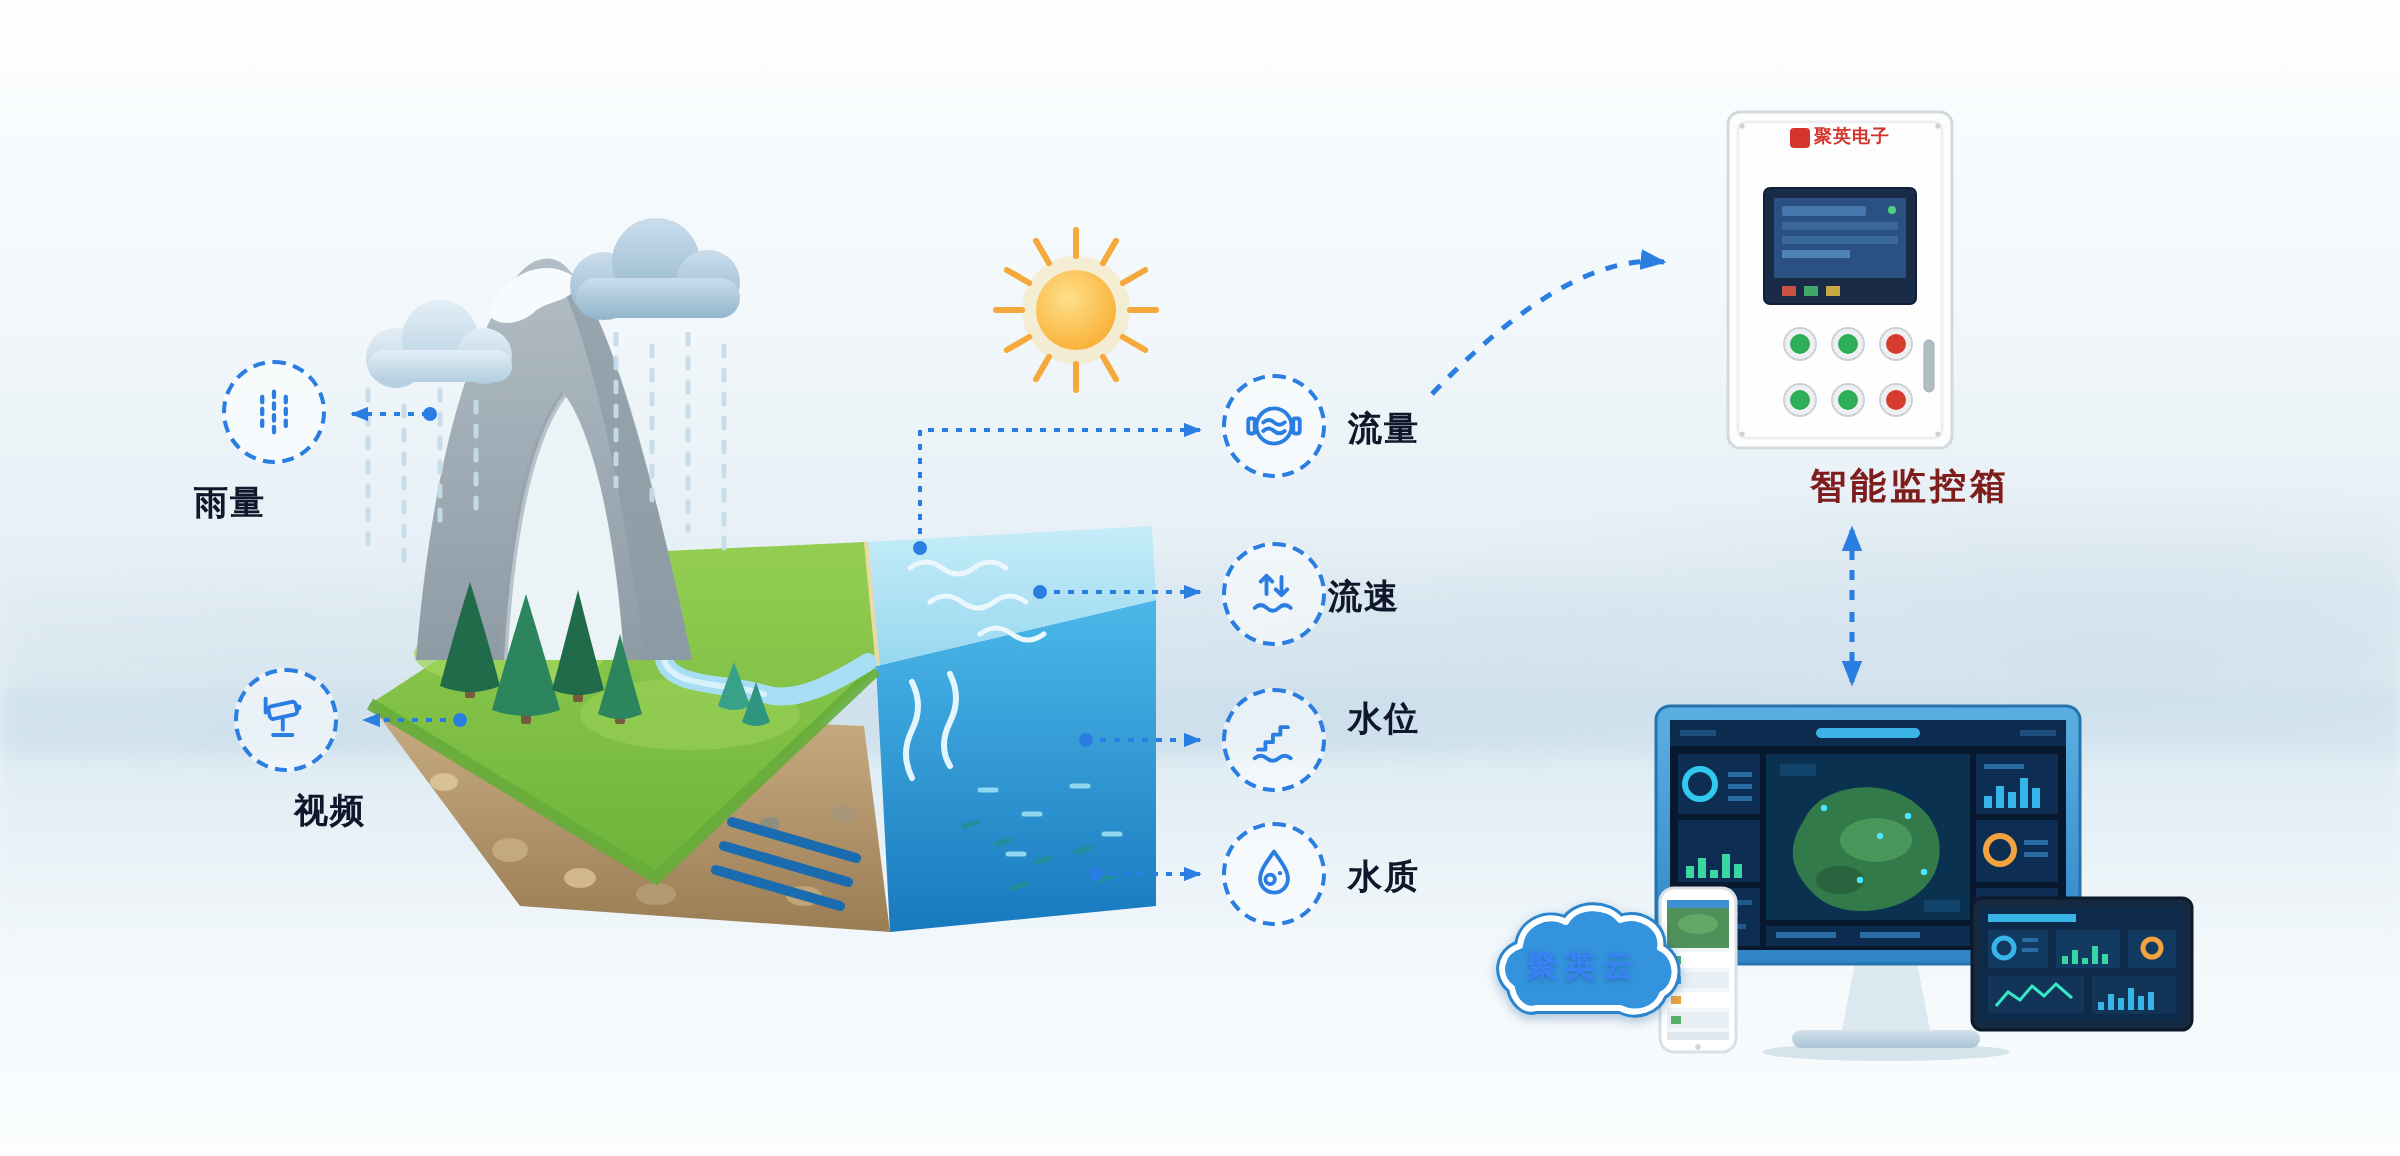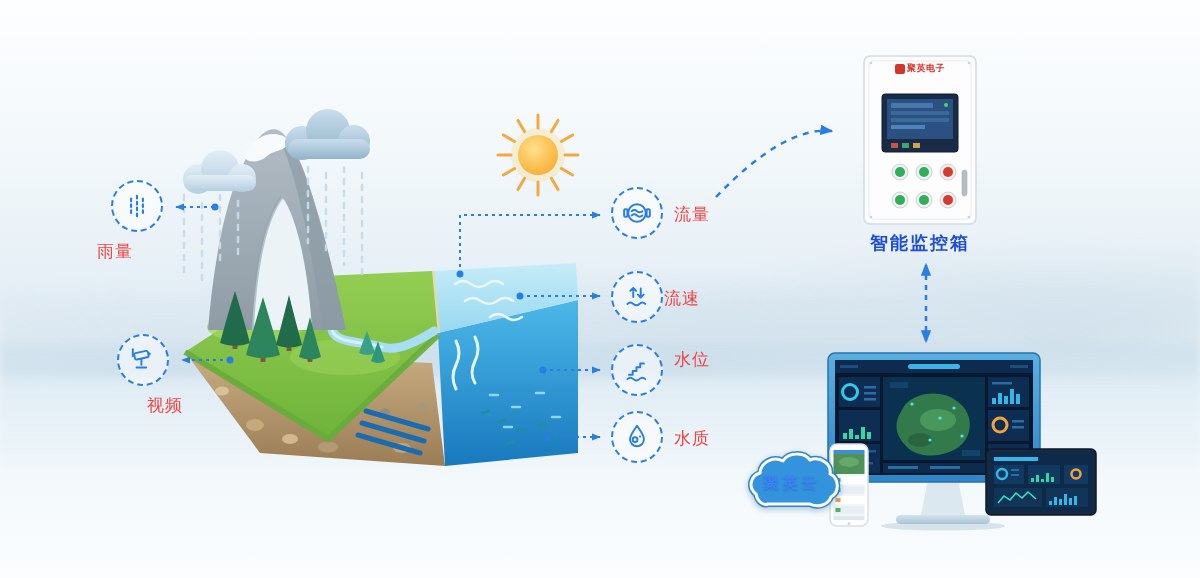--- a/index.html
+++ b/index.html
@@ -12,22 +12,22 @@
   .bg-hills{left:0;right:0;top:238px;height:140px;filter:blur(5px);
     background:
       radial-gradient(55% 100% at 14% 100%, rgba(168,197,216,.38), rgba(168,197,216,0) 70%),
       radial-gradient(45% 100% at 52% 90%, rgba(150,185,206,.30), rgba(150,185,206,0) 70%),
       radial-gradient(50% 100% at 88% 70%, rgba(160,191,211,.30), rgba(160,191,211,0) 72%);}
   .bg-water{left:0;right:0;top:345px;height:130px;filter:blur(3px);
     background:linear-gradient(180deg, rgba(198,221,235,.40), rgba(233,242,248,0));}
   .badge-circle{width:52px;height:52px;border:2px dashed #2a7de1;border-radius:50%;
     box-sizing:border-box;display:flex;align-items:center;justify-content:center;
     background:rgba(255,255,255,.55);}
-  .lbl{color:#ef4444;font-size:17px;font-weight:400;letter-spacing:1px;}
-  .caption{color:#1d4ed8;font-size:18px;font-weight:700;letter-spacing:2px;text-align:center;}
+  .lbl{color:#0f172a;font-size:17px;font-weight:700;letter-spacing:1px;}
+  .caption{color:#7f1d1d;font-size:18px;font-weight:700;letter-spacing:2px;text-align:right;}
   .brand{color:#d4342c;font-size:9px;font-weight:700;letter-spacing:.5px;
     display:flex;align-items:center;justify-content:center;gap:2px;}
   .brand-mark{width:10px;height:10px;background:#d4342c;border-radius:2px;display:inline-block;}
   .cloud-label{color:#3b82f6;font-size:15px;font-weight:700;letter-spacing:4px;text-align:center;
     text-shadow:0 1px 2px rgba(20,80,140,.45);}
   svg{display:block;}
 </style>
 </head>
 <body>
 

